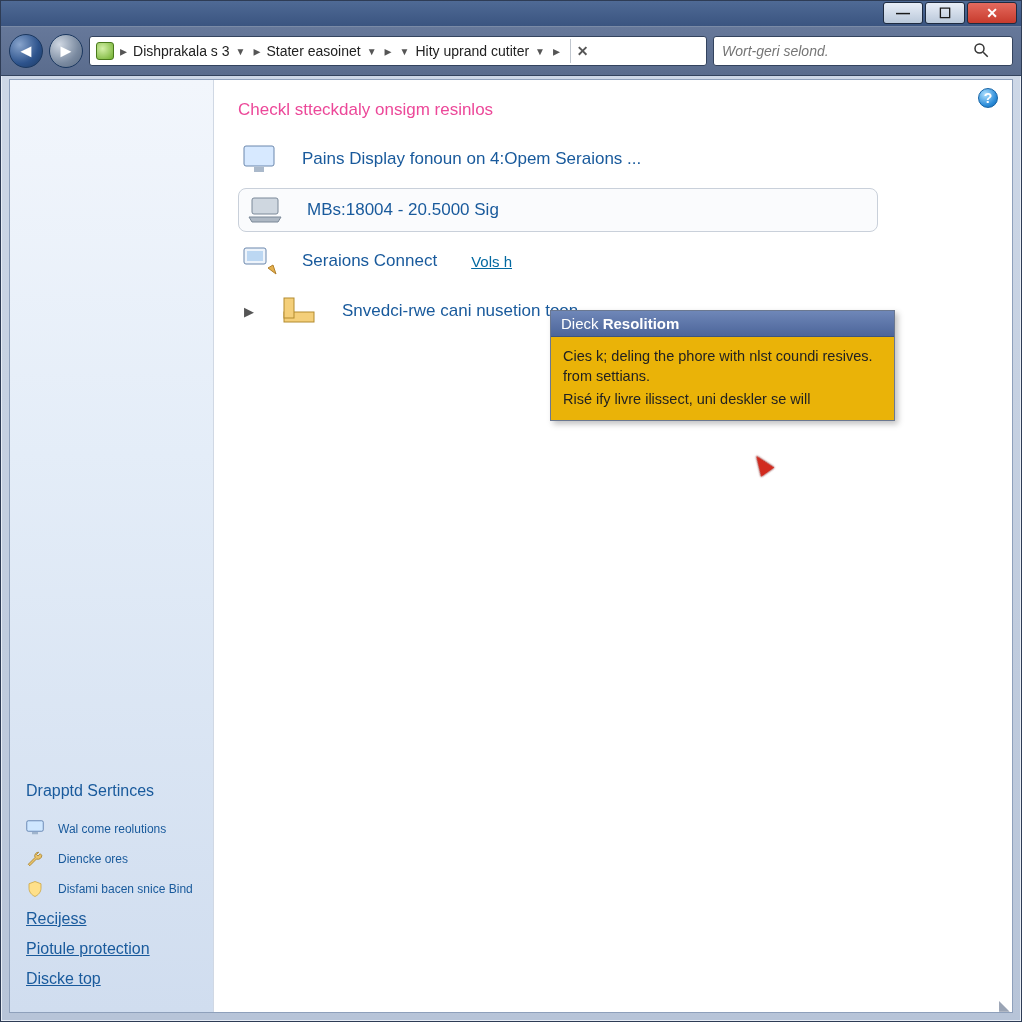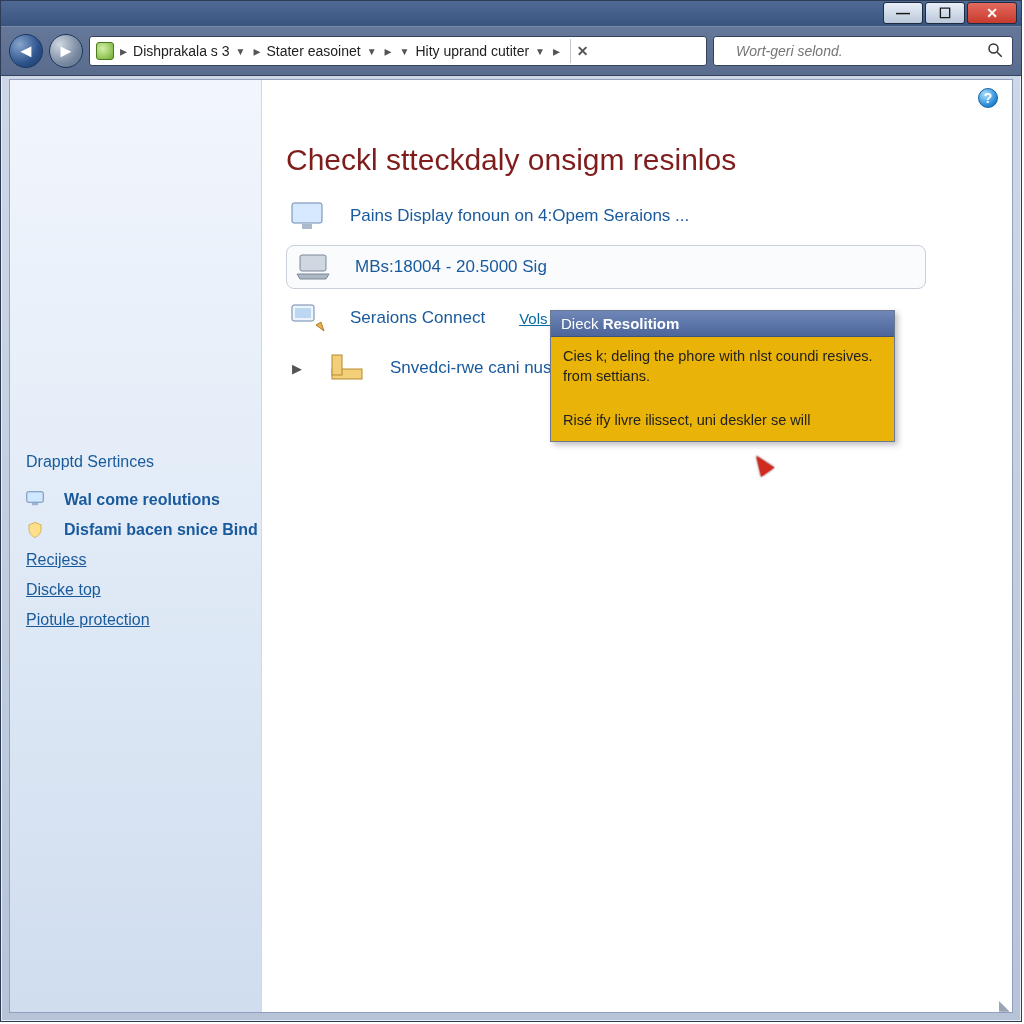--- a/index.html
+++ b/index.html
@@ -58,66 +58,65 @@
   .addr-sep { color: #555; padding: 0 2px; }
   .addr-drop { color: #555; font-size: 10px; padding: 0 2px; }
   .addr-close {
     width: 24px; height: 24px; margin-left: 4px;
     display: flex; align-items: center; justify-content: center;
     border-left: 1px solid #c0c6ce; color: #555; font-weight: bold;
   }
   .searchbar {
     width: 300px; height: 30px; background: #fff; border: 1px solid #33435e;
     border-radius: 3px; display: flex; align-items: center; padding: 0 8px;
-    justify-content: flex-end;
+    justify-content: flex-start;
   }
   .searchbar input {
     border: none; outline: none; font-size: 14px; color: #333;
     font-style: italic; width: 250px; background: transparent;
   }
   .search-icon svg { width: 18px; height: 18px; }
 
   
   .client {
     position: absolute; left: 8px; right: 8px; top: 78px; bottom: 8px;
     background: #fff; border: 1px solid #8ea0bb;
     display: flex;
   }
 
   .sidebar {
-    width: 252px;
+    width: 204px;
     background: linear-gradient(180deg, #f2f6fc 0%, #e4edf8 40%, #d0ddef 100%);
     border-right: 1px solid #d0d8e4;
-    display: flex; flex-direction: column; justify-content: center;
+    display: flex; flex-direction: column; justify-content: flex-end;
     padding: 14px 0 18px 16px;
   }
   .side-head { color: #195a9c; font-size: 16px; margin-bottom: 14px; }
   .side-list { list-style: none; }
   .side-list li {
-    display: flex; align-items: center; gap: 20px;
-    color: #195a9c; font-size: 16px; padding: 6px 0;
+    display: flex; align-items: center; gap: 14px;
+    color: #195a9c; font-size: 12px; padding: 6px 0;
     cursor: pointer;
-    font-weight: bold;
   }
   .side-icon { width: 18px; height: 18px; flex: 0 0 18px; }
   .side-bottom { list-style: none; }
   .side-bottom li { color: #195a9c; font-size: 16px; padding: 6px 0; cursor: pointer; text-decoration: underline; }
 
   .main {
     flex: 1; padding: 20px 24px; position: relative;
   }
   .help-icon {
     position: absolute; right: 14px; top: 8px;
     width: 20px; height: 20px; border-radius: 50%;
     background: radial-gradient(circle at 35% 30%, #aee0ff, #2a8bd8 65%, #1463a6);
     color: #fff; font-weight: bold; font-size: 14px;
     display: flex; align-items: center; justify-content: center;
     border: 1px solid #1463a6;
   }
-  .main-head { color: #7f1d1d; font-size: 30px; margin-bottom: 18px; margin-top: 43px; }
+  .main-head { color: #ec4899; font-size: 17px; margin-bottom: 18px; }
 
   .item-row {
     display: flex; align-items: center; gap: 24px;
     padding: 6px 4px; margin-bottom: 8px;
   }
   .item-row.framed {
     border: 1px solid #c9d0da; border-radius: 8px;
     background: #fafbfd; padding: 6px 8px; width: 640px;
   }
   .item-icon { width: 36px; height: 30px; flex: 0 0 36px; }
@@ -133,21 +132,21 @@
     box-shadow: 3px 3px 6px rgba(0,0,0,.25);
     font-size: 14.5px;
   }
   .fly-title {
     background: linear-gradient(#6f87b8, #4c659a);
     color: #fff; padding: 4px 10px; font-size: 15px;
     border-bottom: 1px solid #3d547f;
   }
   .fly-title b { font-weight: bold; }
   .fly-body { padding: 10px 12px; color: #222; line-height: 1.35; }
-  .fly-body p + p { margin-top: 25px; }
+  .fly-body p + p { margin-top: 4px; }
 
   .cursor-arrow {
     position: absolute; left: 744px; top: 374px;
     width: 0; height: 0;
     border-left: 8px solid transparent;
     border-right: 8px solid transparent;
     border-bottom: 20px solid #d12b1f;
     transform: rotate(-35deg);
     filter: drop-shadow(0 0 1px #600);
   }
@@ -223,31 +222,39 @@
               <svg viewBox="0 0 24 20">
                   <rect x="1" y="1" width="22" height="14" rx="2" fill="#cfe7ff" stroke="#4a6da0"></rect>
                   <rect x="8" y="16" width="8" height="3" fill="#9fb4cc"></rect>
                 </svg>
             </span>
             <span>Wal come reolutions</span>
           </li>
           <li>
             <span class="side-icon">
               <svg viewBox="0 0 24 24">
+                  <path d="M21 7a5 5 0 0 1-7 5L5 21l-2-2 9-9a5 5 0 0 1 5-7l-3 3 2 2 3-3z" fill="#e9c36a" stroke="#a07820"></path>
+                </svg>
+            </span>
+            <span>Diencke ores</span>
+          </li>
+          <li>
+            <span class="side-icon">
+              <svg viewBox="0 0 24 24">
                   <path d="M12 2l8 3v6c0 5-3.5 9-8 11-4.5-2-8-6-8-11V5l8-3z" fill="#ffe08a" stroke="#c9a23a"></path>
                 </svg>
             </span>
             <span>Disfami bacen snice Bind</span>
           </li>
         </ul>
       </div>
       <ul class="side-bottom">
         <li><span>Recijess</span></li>
+        <li><span>Piotule protection</span></li>
         <li><span>Discke top</span></li>
-        <li><span>Piotule protection</span></li>
       </ul>
     </div>
 
     <div class="main">
       <div class="help-icon">
           <span>?</span>
         </div>
       <div class="main-head">Checkl stteckdaly onsigm resinlos</div>
 
       <div class="item-row">

